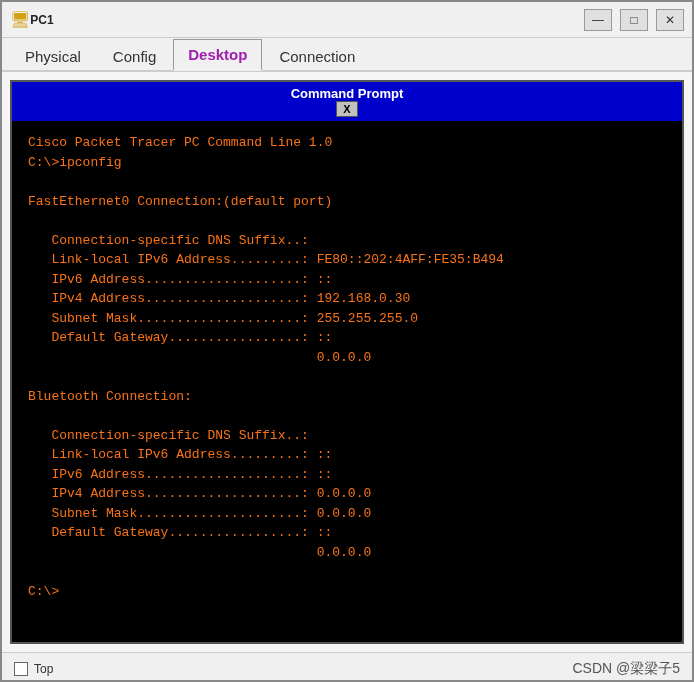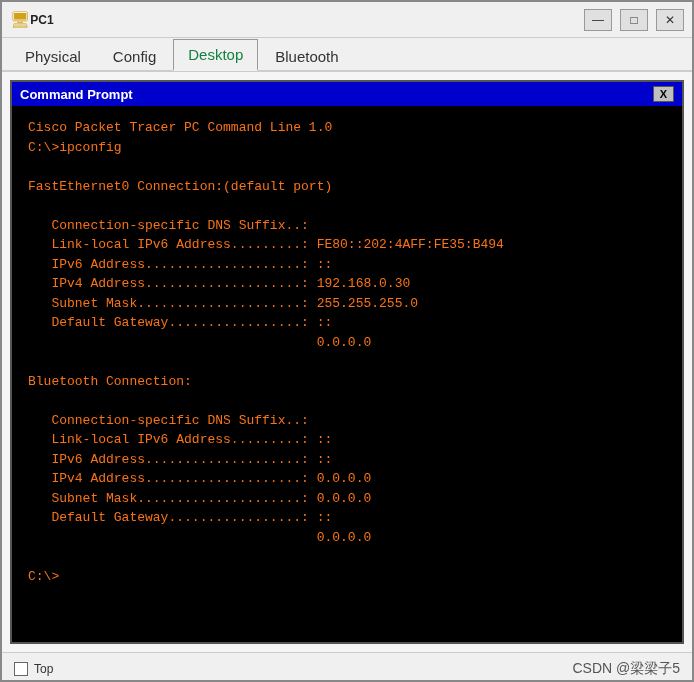--- a/index.html
+++ b/index.html
@@ -62,22 +62,22 @@
       border-bottom: none;
       margin-right: 2px;
       background: transparent;
       position: relative;
       top: 1px;
     }
     .tab.active {
       background: #f0f0f0;
       border: 1px solid #999;
       border-bottom: 2px solid #f0f0f0;
-      color: #15803d;
-      font-weight: normal;
+      color: #a21caf;
+      font-weight: bold;
       margin-top: 48px;
     }
 
     
     .main-content {
       background: #f5f5f5;
       padding: 8px;
       height: calc(682px - 36px - 34px - 32px);
     }
 
@@ -90,20 +90,21 @@
     }
     .cmd-titlebar {
       background: #0000cc;
       color: white;
       font-size: 13px;
       font-weight: bold;
       padding: 4px 8px;
       display: flex;
       align-items: center;
       justify-content: space-between;
+      flex-direction: column;
     }
     .cmd-close-btn {
       background: #c0c0c0;
       color: #000;
       font-size: 11px;
       font-weight: bold;
       padding: 1px 6px;
       border: 1px solid #555;
       cursor: pointer;
     }
@@ -165,21 +166,21 @@
     <button class="title-btn">—</button>
     <button class="title-btn">□</button>
     <button class="title-btn close-btn">✕</button>
   </div>
 </div>
 
 <div class="tab-bar">
   <div class="tab">Physical</div>
   <div class="tab">Config</div>
   <div class="tab active">Desktop</div>
-  <div class="tab">Bluetooth</div>
+  <div class="tab">Connection</div>
 </div>
 
 <div class="main-content">
   <div class="cmd-window">
     <div class="cmd-titlebar">
       <span>Command Prompt</span>
       <button class="cmd-close-btn">X</button>
     </div>
     <div class="cmd-body">Cisco Packet Tracer PC Command Line 1.0
 C:\&gt;ipconfig

